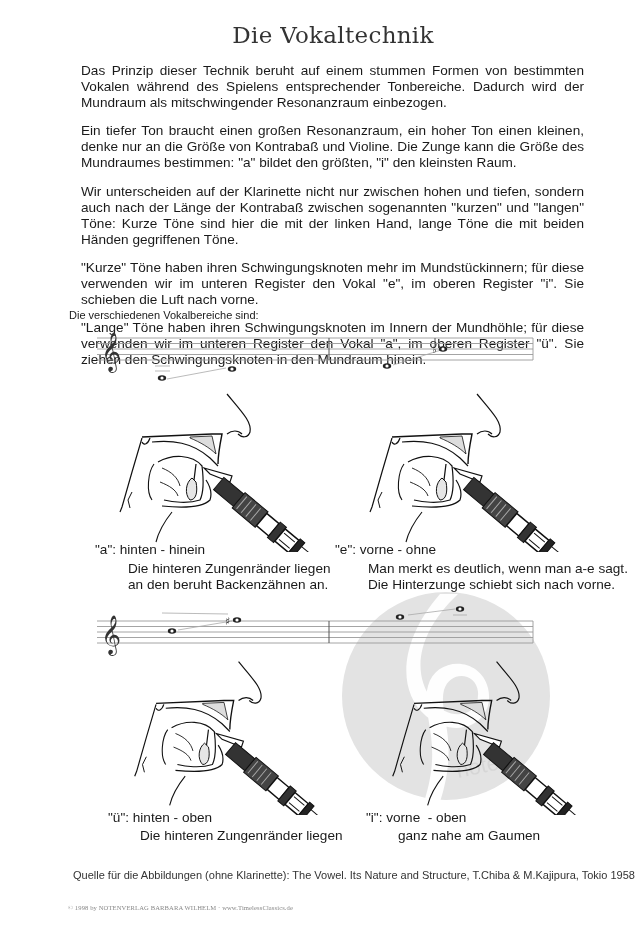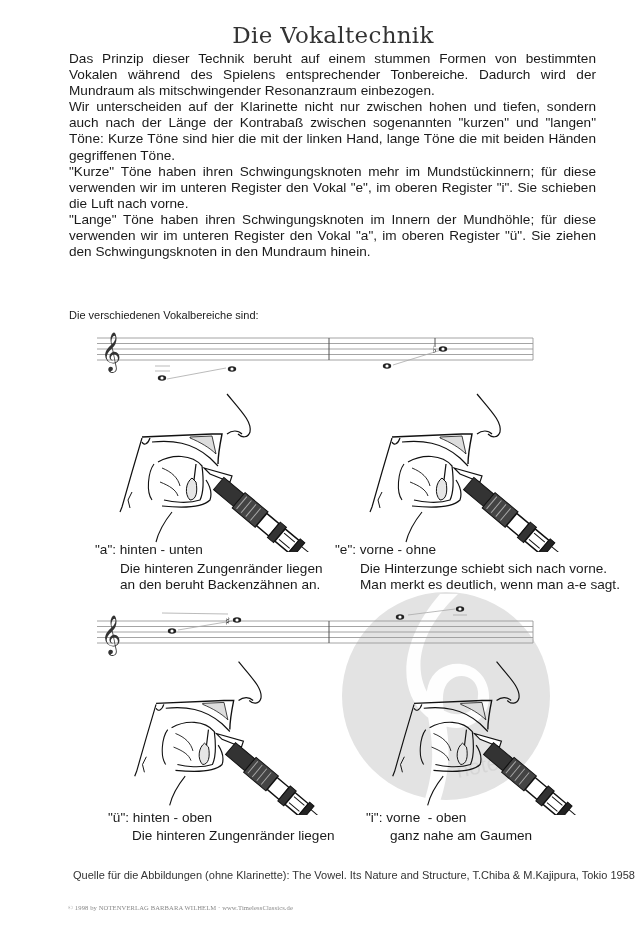--- a/index.html
+++ b/index.html
@@ -7,44 +7,45 @@
   .title {
     position: absolute; left: 0; width: 666px; top: 22px; text-align: center;
     font-family: "DejaVu Serif", "Liberation Serif", serif; font-size: 23px; color: #333;
     letter-spacing: 0.3px;
   }
   .body-text {
     position: absolute; left: 69px; width: 527px; top: 51px;
     font-family: "Liberation Sans", sans-serif; font-size: 13.6px; line-height: 16.1px;
     text-align: justify; color: #1a1a1a;
   }
-  .body-text p { margin: 0; }
+  .body-text p { margin: 12px; }
   .intro { position: absolute; left: 69px; top: 309px; font-family: "Liberation Sans", sans-serif; font-size: 11px; color: #1a1a1a; }
   .staff { position: absolute; left: 0; top: 0; }
   .watermark { position: absolute; left: 340px; top: 590px; width: 212px; height: 212px; }
   .fig { position: absolute; }
   .label { position: absolute; font-family: "Liberation Sans", sans-serif; font-size: 13.6px; color: #1a1a1a; white-space: nowrap; }
   .desc  { position: absolute; font-family: "Liberation Sans", sans-serif; font-size: 13.6px; line-height: 16px; color: #1a1a1a; white-space: nowrap; }
-  .desc span { display: block; }
+  .desc span { display: block; margin-left: 8px; }
   .source { position: absolute; left: 73px; top: 869px; font-family: "Liberation Sans", sans-serif; font-size: 11px; color: #333; white-space: nowrap; }
   .footer { position: absolute; left: 68px; top: 904px; font-family: "Liberation Serif", serif; font-size: 6.6px; color: #888; white-space: nowrap; letter-spacing: 0.1px; }
 </style>
 </head>
 <body>
 
 <svg class="watermark" viewBox="0 0 212 212">
   <circle cx="106" cy="106" r="104" fill="#e3e3e3"></circle>
   <path d="M118 4 C 80 40, 70 80, 92 110 C 108 132, 140 128, 138 102 C 136 82, 110 80, 104 100 C 98 124, 120 150, 100 212 L 84 212 C 104 150, 80 126, 88 96 C 96 66, 140 66, 148 98 C 156 132, 118 152, 86 126 C 56 100, 60 50, 100 4 Z" fill="#ffffff" opacity="0.95"></path>
   <text x="118" y="188" font-family="Liberation Sans, sans-serif" font-size="22" fill="#d6d6d6" transform="rotate(-12 118 188)">notes</text>
 </svg>
 
 <div class="title">Die Vokaltechnik</div>
 
 <div class="body-text">
   <p>Das Prinzip dieser Technik beruht auf einem stummen Formen von bestimmten Vokalen während des Spielens entsprechender Tonbereiche. Dadurch wird der Mundraum als mitschwingender Resonanzraum einbezogen.</p>
+  <p>Ein tiefer Ton braucht einen großen Resonanzraum, ein hoher Ton einen kleinen, denke nur an die Größe von Kontrabaß und Violine. Die Zunge kann die Größe des Mundraumes bestimmen: "a" bildet den größten, "i" den kleinsten Raum.</p>
   <p>Wir unterscheiden auf der Klarinette nicht nur zwischen hohen und tiefen, sondern auch nach der Länge der Kontrabaß zwischen sogenannten "kurzen" und "langen" Töne: Kurze Töne sind hier die mit der linken Hand, lange Töne die mit beiden Händen gegriffenen Töne.</p>
   <p>"Kurze" Töne haben ihren Schwingungsknoten mehr im Mundstückinnern; für diese verwenden wir im unteren Register den Vokal "e", im oberen Register "i". Sie schieben die Luft nach vorne.</p>
   <p>"Lange" Töne haben ihren Schwingungsknoten im Innern der Mundhöhle; für diese verwenden wir im unteren Register den Vokal "a", im oberen Register "ü". Sie ziehen den Schwingungsknoten in den Mundraum hinein.</p>
 </div>
 
 <div class="intro">Die verschiedenen Vokalbereiche sind:</div>
 
 <svg class="staff" width="640" height="933" style="pointer-events:none">
   <g stroke="#9a9a9a" stroke-width="0.9">
 
@@ -160,34 +161,34 @@
   </svg>
 <svg class="fig" style="left:104px;top:650px" width="240" height="165" viewBox="0 0 240 170">
     <use href="#mouth"></use>
   </svg>
 <svg class="fig" style="left:362px;top:650px" width="240" height="165" viewBox="0 0 240 170">
     <use href="#mouth"></use>
   </svg>
 
 <div class="label" style="left:95px;top:542px">
   <span>"a":</span>
-  <span>hinten - unten</span>
+  <span>hinten - hinein</span>
 </div>
 <div class="desc" style="left:120px;top:561px">
   <span>Die hinteren Zungenränder liegen</span>
   <span>an den beruht Backenzähnen an.</span>
 </div>
 
 <div class="label" style="left:335px;top:542px">
   <span>"e":</span>
   <span>vorne - ohne</span>
 </div>
 <div class="desc" style="left:360px;top:561px">
+  <span>Man merkt es deutlich, wenn man a-e sagt.</span>
   <span>Die Hinterzunge schiebt sich nach vorne.</span>
-  <span>Man merkt es deutlich, wenn man a-e sagt.</span>
 </div>
 
 <div class="label" style="left:108px;top:810px">
   <span>"ü":</span>
   <span>hinten - oben</span>
 </div>
 <div class="desc" style="left:132px;top:828px">
   <span>Die hinteren Zungenränder liegen</span>
 </div>
 

